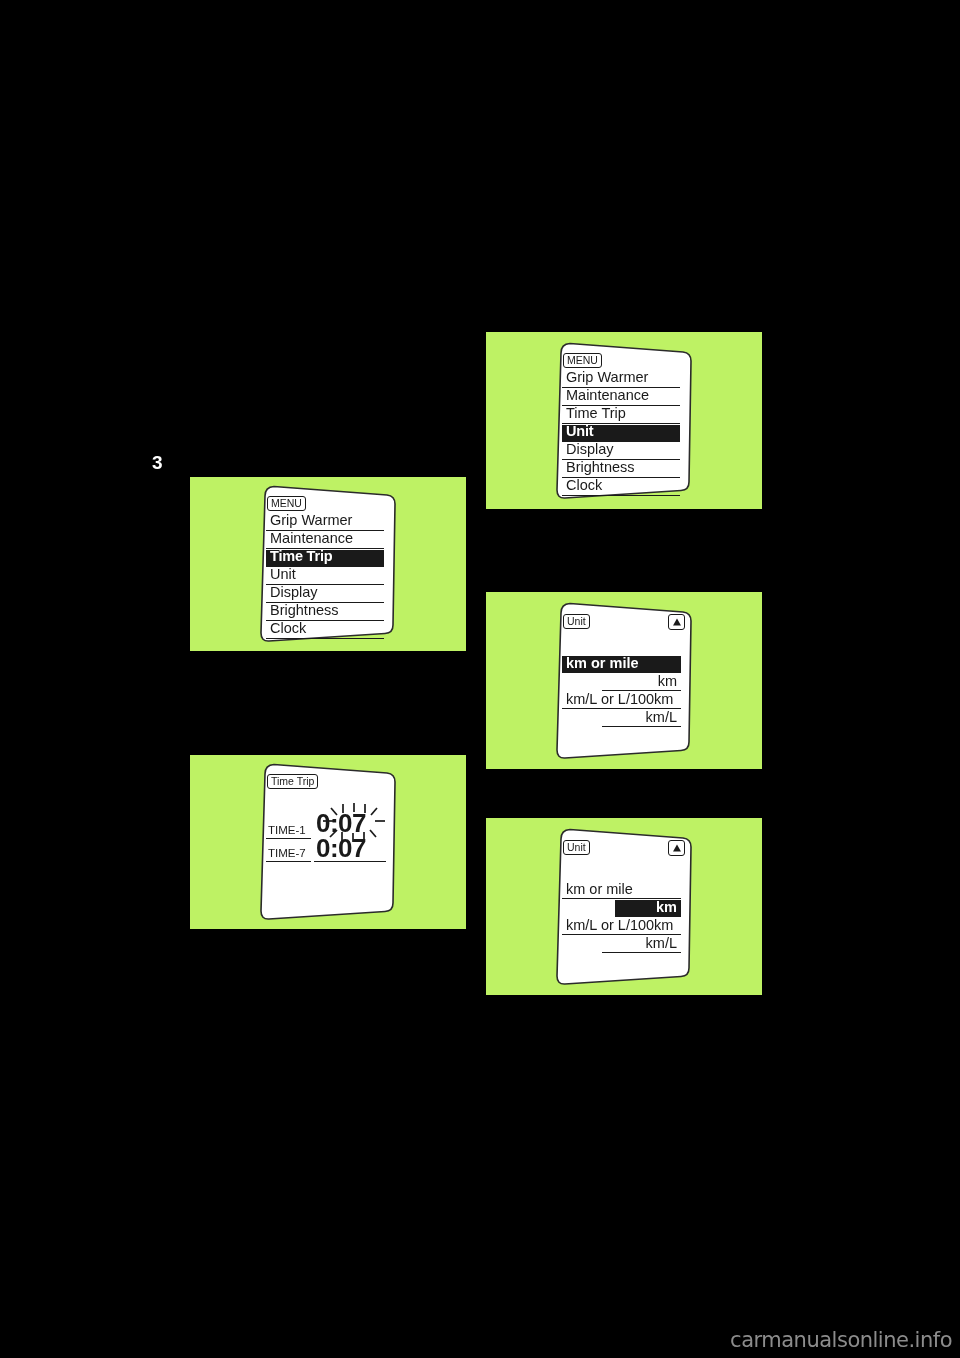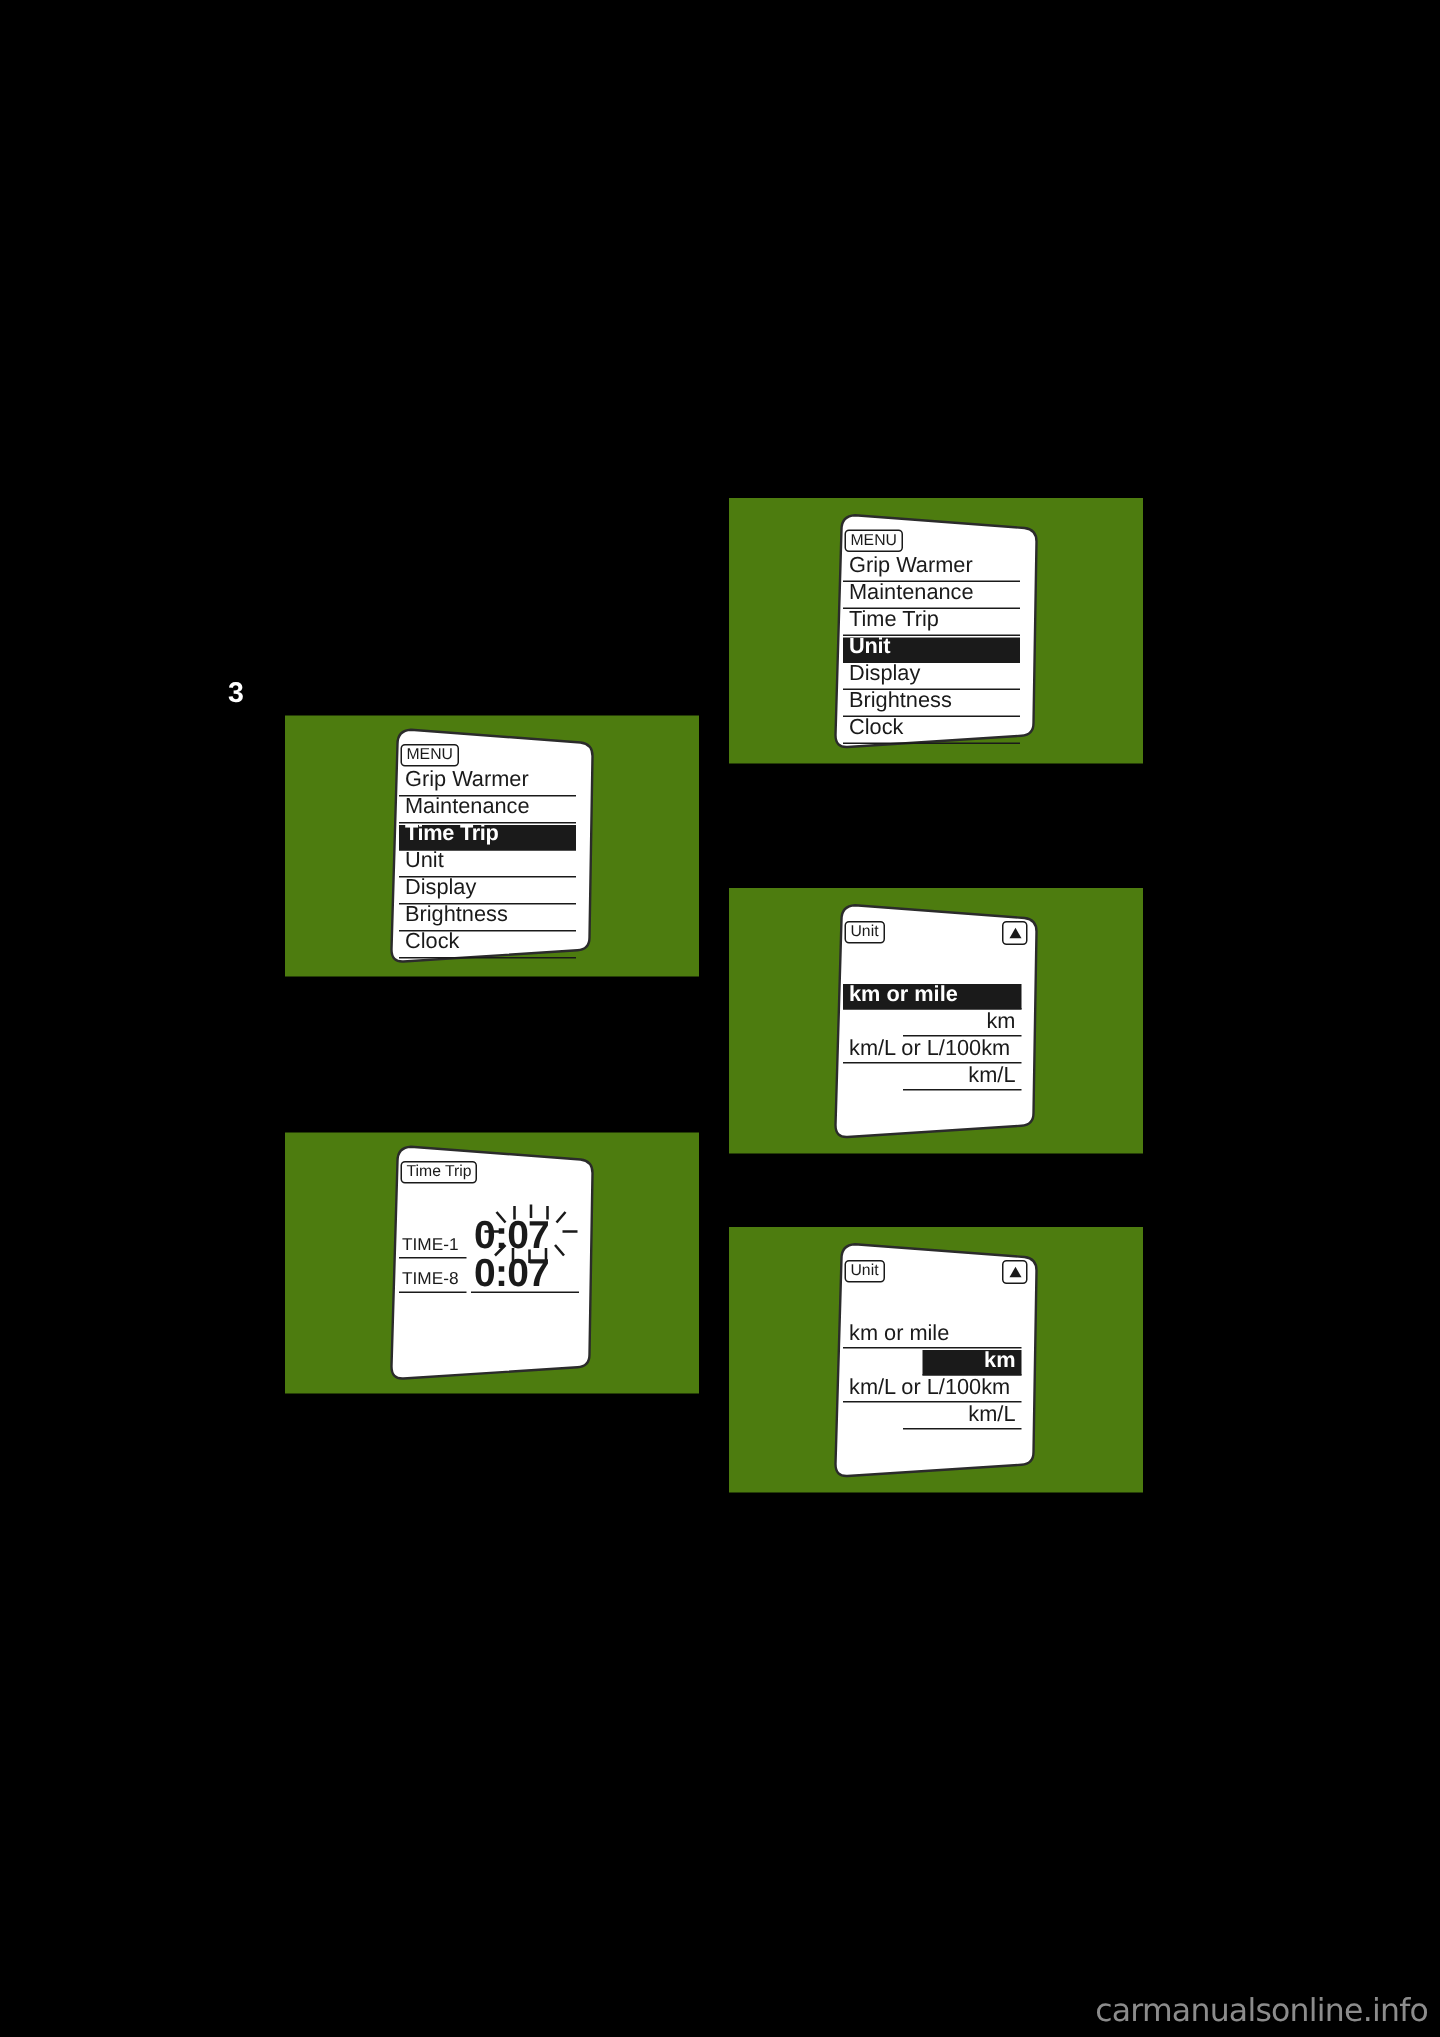--- a/index.html
+++ b/index.html
@@ -33,21 +33,21 @@
     color: #8c8c8c;
     font-size: 21px;
     font-family: "DejaVu Sans", sans-serif;
     letter-spacing: -0.5px;
     white-space: nowrap;
   }
 
   
   .fig {
     position: absolute;
-    background: #4d7c0f;
+    background: #bef264;
     overflow: hidden;
   }
   .fig-1 { left: 190px; top: 477px;  width: 276px; height: 174px; }
   .fig-2 { left: 190px; top: 755px;  width: 276px; height: 174px; }
   .fig-3 { left: 486px; top: 332px;  width: 276px; height: 177px; }
   .fig-4 { left: 486px; top: 592px;  width: 276px; height: 177px; }
   .fig-5 { left: 486px; top: 818px;  width: 276px; height: 177px; }
 
   
   .lcd {
@@ -232,21 +232,21 @@
             <line x1="19" y1="35" x2="26" y2="28"></line>
             <line x1="31" y1="39" x2="31" y2="30"></line>
             <line x1="42" y1="40" x2="42" y2="31"></line>
             <line x1="53" y1="39" x2="53" y2="30"></line>
             <line x1="65" y1="35" x2="59" y2="28"></line>
           </g>
         </svg>
       </div>
       <div class="tt-value" style="left:61px; top:48px;">0:07</div>
 
-      <div class="tt-label" style="left:13px; top:85px;">TIME-8</div>
+      <div class="tt-label" style="left:13px; top:85px;">TIME-7</div>
       <div class="tt-underline" style="left:11px; top:99px; width:45px;"></div>
 
       <div class="tt-value" style="left:61px; top:73px;">0:07</div>
       <div class="tt-underline" style="left:59px; top:99px; width:72px;"></div>
     </div>
   </div>
 </div>
 
 <div class="fig fig-3">
   <div class="lcd" style="width:146px;height:160px;">

